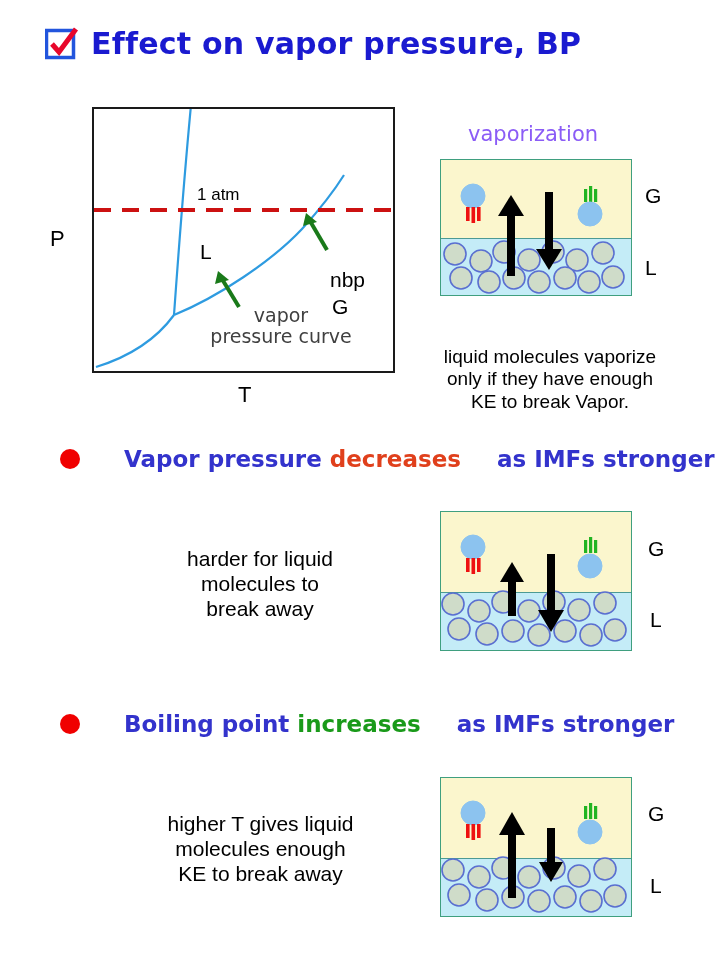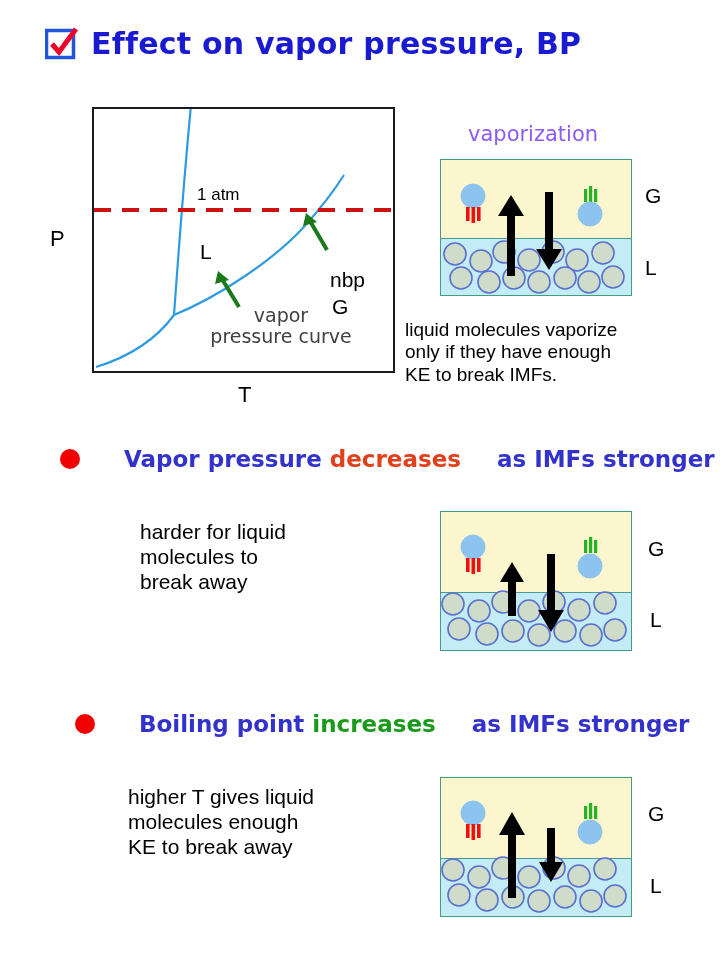--- a/index.html
+++ b/index.html
@@ -96,22 +96,23 @@
     font-family: "Liberation Sans", sans-serif;
     font-size: 21px;
     color: #000000;
   }
 
   
   .caption {
     font-family: "Liberation Sans", sans-serif;
     font-size: 19px;
     color: #000000;
-    text-align: left;
+    text-align: center;
     line-height: 1.18;
+    margin-top: 27px;
   }
 
   
   .bullet-row {
     display: flex; align-items: center; gap: 16px;
   }
   .bullet-dot {
     width: 20px; height: 20px;
     border-radius: 50%;
     background: #f00000;
@@ -222,21 +223,21 @@
       <path d="M108 110 L95 89 L121 89 Z" fill="#000000"></path>
     </g>
   </svg>
 </div>
 <div class="abs side-label" style="left:645px; top:184px;">G</div>
 <div class="abs side-label" style="left:645px; top:256px;">L</div>
 
 <div class="abs caption" style="left:405px; top:319px; width:290px;">
   <div>liquid molecules vaporize</div>
   <div>only if they have enough</div>
-  <div>KE to break IMFs.</div>
+  <div>KE to break Vapor.</div>
 </div>
 
 <div class="abs bullet-row" style="left:60px; top:446px;">
   <div class="bullet-dot"></div>
   <div class="bullet-text"><span class="b-blue">Vapor pressure </span><span class="b-red">decreases</span><span class="b-blue"> as IMFs stronger</span></div>
 </div>
 
 <div class="abs caption" style="left:140px; top:520px; width:240px; font-size:21px;">
   <div>harder for liquid</div>
   <div>molecules to</div>
@@ -283,21 +284,21 @@
 
     <g>
       <rect x="106" y="42" width="8" height="62" fill="#000000"></rect>
       <path d="M110 120 L97 98 L123 98 Z" fill="#000000"></path>
     </g>
   </svg>
 </div>
 <div class="abs side-label" style="left:648px; top:537px;">G</div>
 <div class="abs side-label" style="left:650px; top:608px;">L</div>
 
-<div class="abs bullet-row" style="left:75px; top:711px;">
+<div class="abs bullet-row" style="left:60px; top:711px;">
   <div class="bullet-dot"></div>
   <div class="bullet-text"><span class="b-blue">Boiling point </span><span class="b-green">increases</span><span class="b-blue"> as IMFs stronger</span></div>
 </div>
 
 <div class="abs caption" style="left:128px; top:785px; width:265px; font-size:21px;">
   <div>higher T gives liquid</div>
   <div>molecules enough</div>
   <div>KE to break away</div>
 </div>
 

